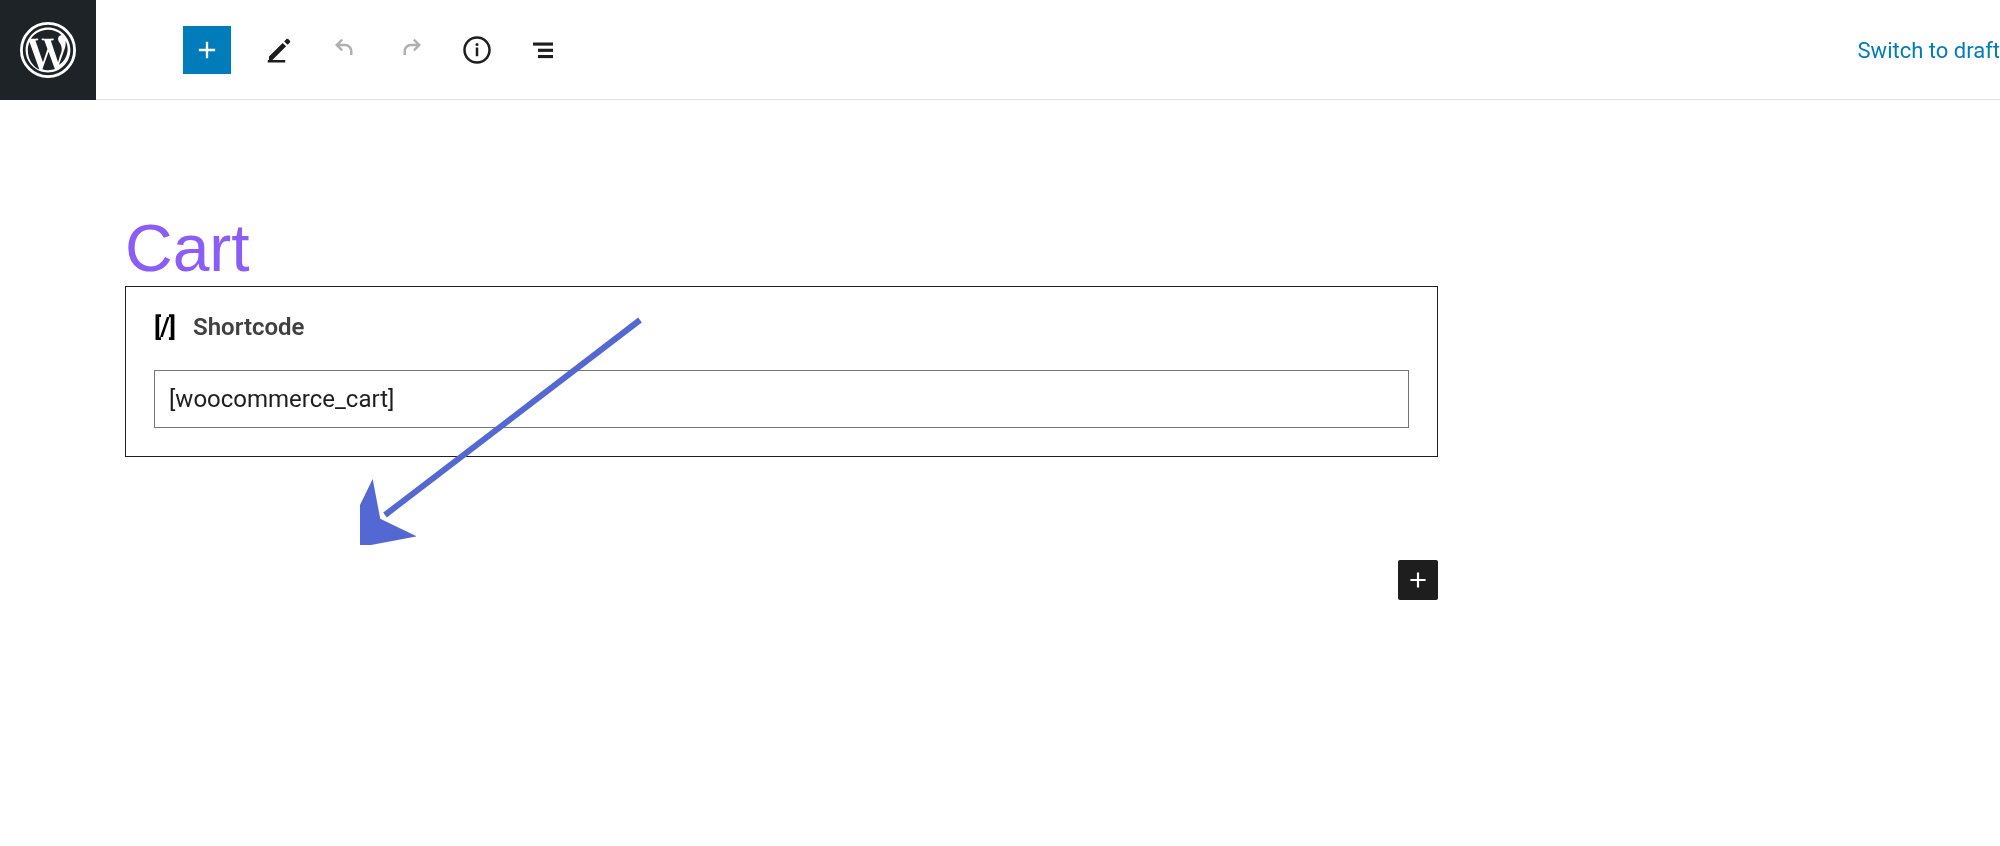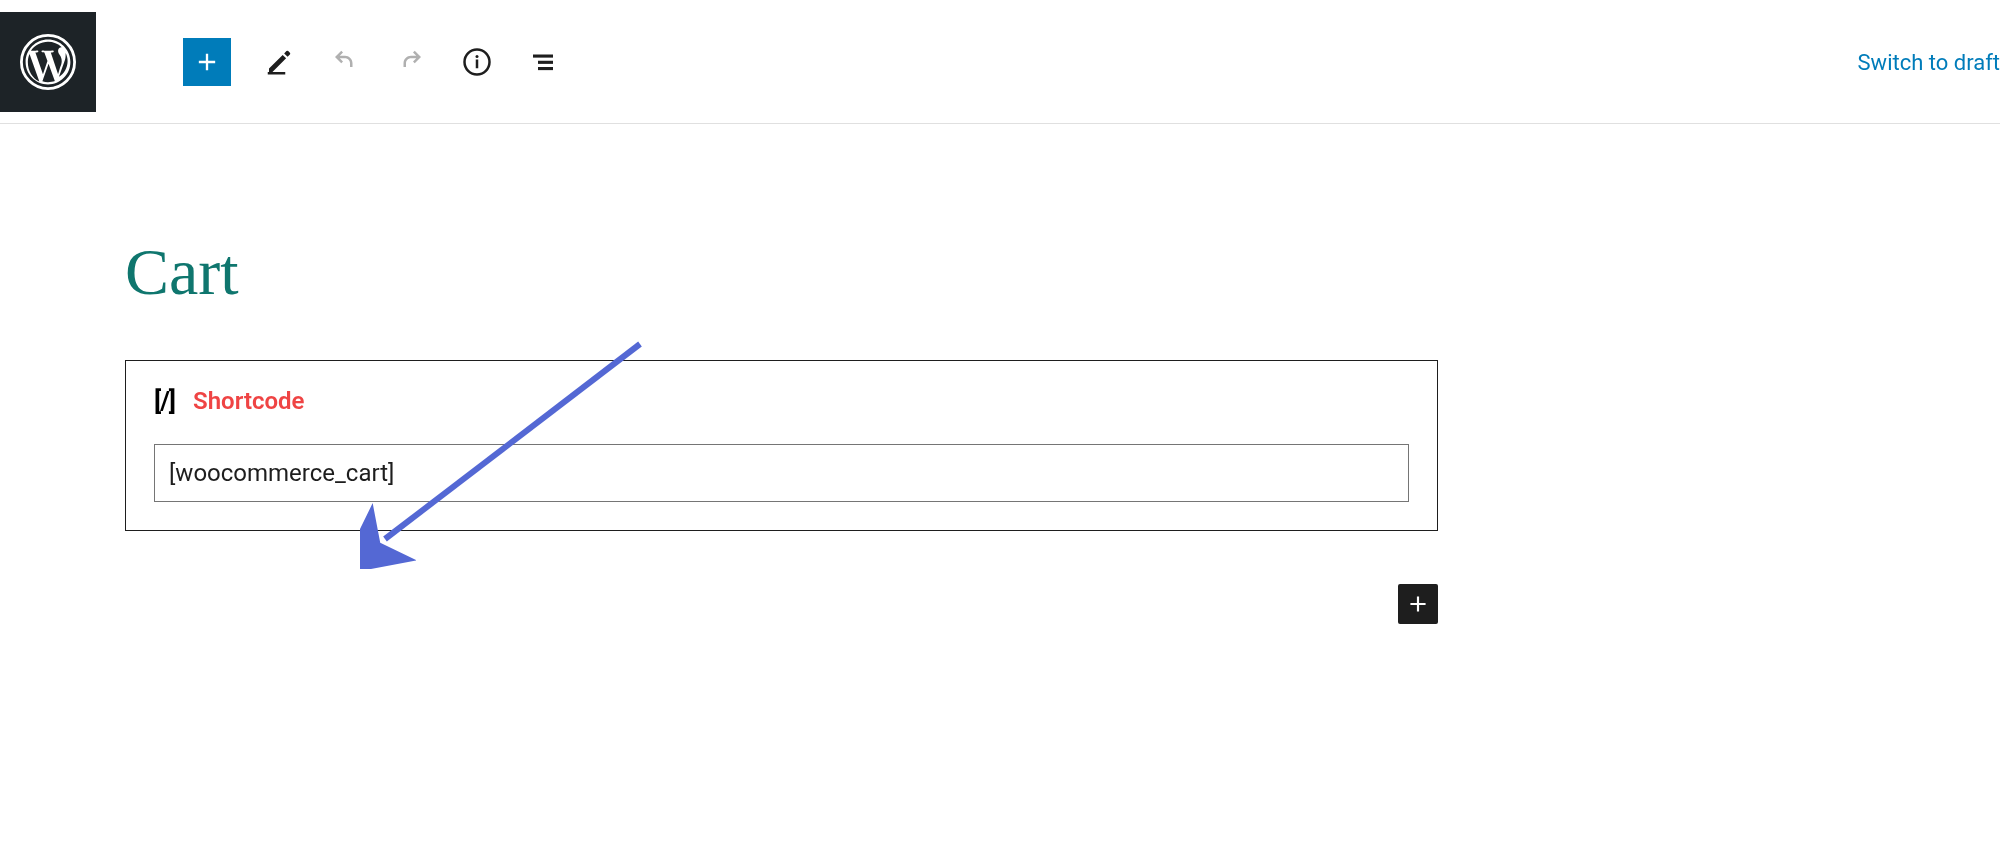--- a/index.html
+++ b/index.html
@@ -11,21 +11,21 @@
       font-family: -apple-system, BlinkMacSystemFont, "Segoe UI", Roboto, sans-serif;
       background: #fff;
       width: 2000px;
       height: 846px;
       overflow: hidden;
       position: relative;
     }
     .toolbar {
       display: flex;
       align-items: center;
-      height: 124px;
+      height: 100px;
       border-bottom: 1px solid #e0e0e0;
       position: relative;
       gap: 47px;
     }
     .wp-logo {
       width: 96px;
       height: 100px;
       background: #1d2327;
       display: flex;
       align-items: center;
@@ -81,45 +81,44 @@
       font-size: 22px;
       cursor: pointer;
     }
     .content {
       padding-top: 110px;
       padding-left: 125px;
       position: relative;
     }
     .page-title {
       font-size: 66px;
-      color: #0f766e;
+      color: #8b5cf6;
       font-weight: 400;
-      margin-bottom: 50px;
-      font-family: Liberation Serif, serif;
+      font-family: Liberation Sans, sans-serif;
     }
     .shortcode-block {
       border: 1.5px solid #1e1e1e;
       width: 1313px;
       padding: 25px 28px 28px 28px;
     }
     .shortcode-header {
       display: flex;
       align-items: center;
       gap: 18px;
       margin-bottom: 28px;
     }
     .shortcode-icon {
       font-size: 26px;
       font-weight: bold;
       letter-spacing: -1px;
     }
     .shortcode-label {
       font-size: 24px;
       font-weight: 600;
-      color: #ef4444;
+      color: #404040;
     }
     .shortcode-input {
       width: 100%;
       height: 58px;
       border: 1px solid #757575;
       padding: 10px 14px;
       font-size: 24px;
       font-family: -apple-system, BlinkMacSystemFont, "Segoe UI", Roboto, sans-serif;
       color: #1e1e1e;
     }

